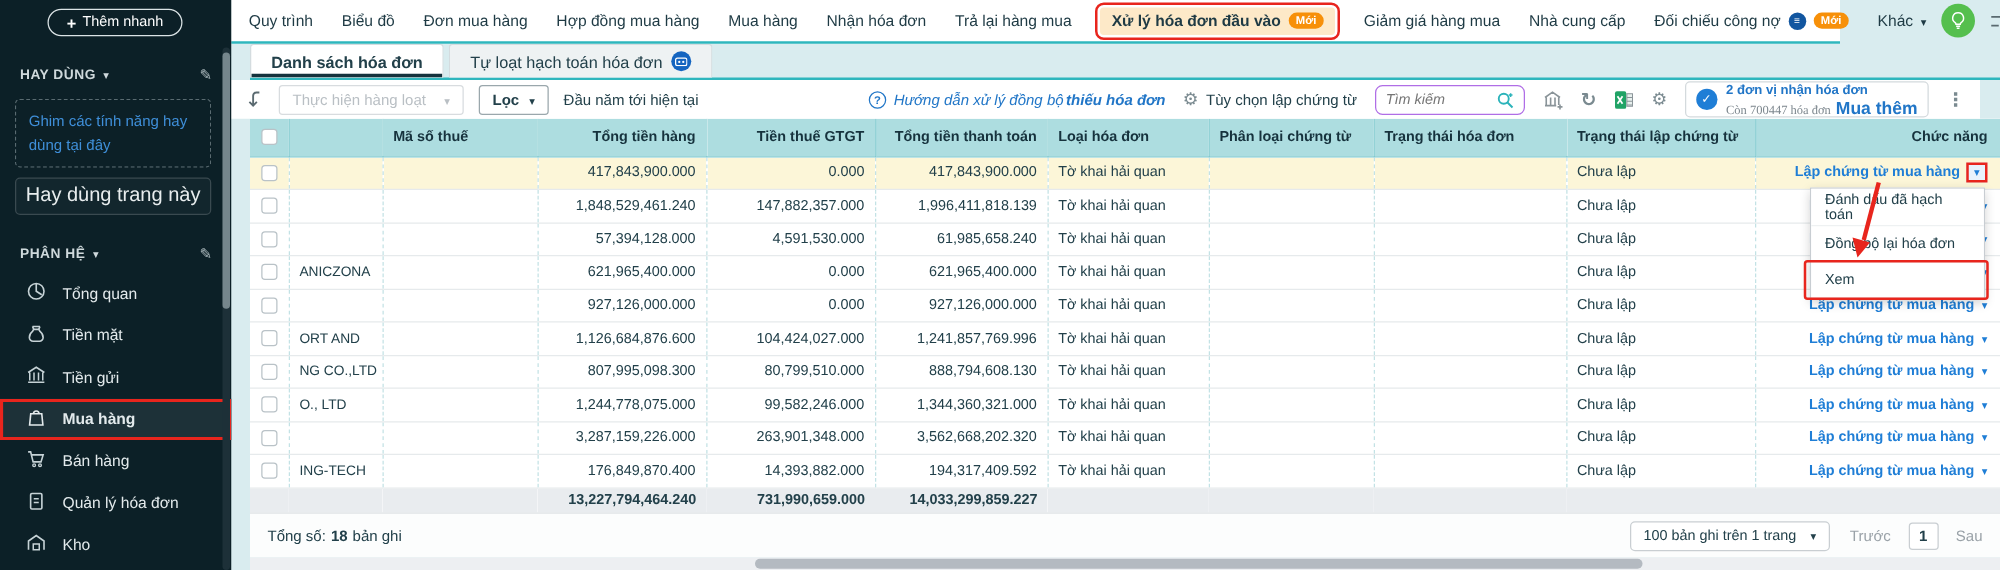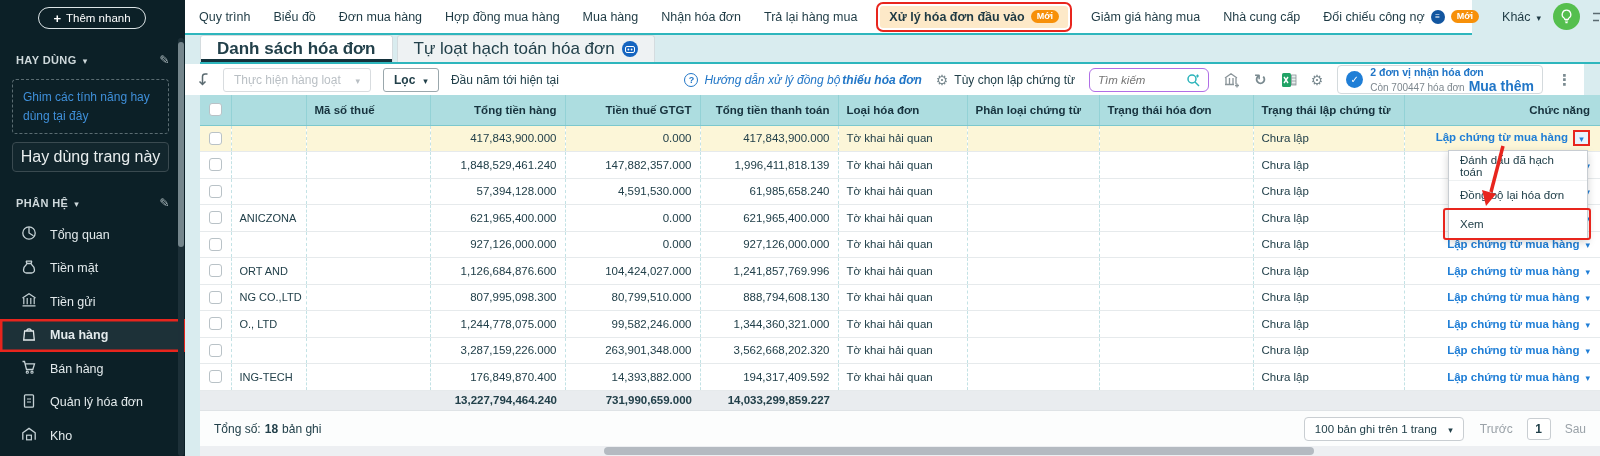--- a/index.html
+++ b/index.html
@@ -49,21 +49,21 @@
   .nav-item.annotated{outline:2.5px solid #e8251d; outline-offset:2px;}
   .badge-new{background:#f79009; color:#fff; font-size:9px; font-weight:bold; padding:2px 6px; border-radius:8px; line-height:1;}
   .dvc-icon{width:14px; height:14px; border-radius:50%; background:#1256a0; color:#fff; font-size:8px; font-weight:bold;
     display:inline-flex; align-items:center; justify-content:center;}
   .nav-right{margin-left:auto; display:flex; align-items:center; gap:12px;}
   .bulb{width:27px; height:27px; border-radius:50%; background:#55bf4e; display:flex; align-items:center; justify-content:center; cursor:pointer;}
 
   
   .tabsbar{position:absolute; left:200px; top:35px; width:1400px; height:29px; display:flex; align-items:flex-end; gap:4px;
     border-bottom:2px solid #2eb6bd; z-index:4;}
-  .tab{height:27px; display:flex; align-items:center; gap:7px; padding:0 16px; font-size:17px; color:#22404a;
+  .tab{height:27px; display:flex; align-items:center; gap:7px; padding:0 16px; font-size:13px; color:#22404a;
     background:#eef2f3; border:1px solid #d4dcdf; border-bottom:none; border-radius:3px 3px 0 0; cursor:pointer; white-space:nowrap;}
   .tab.active{background:#fff; font-weight:bold; box-shadow:inset 0 -3px 0 #14323c;}
   .robot{width:16px; height:16px; border-radius:50%; background:#1565c0; display:inline-flex; align-items:center; justify-content:center;}
 
   
   .toolbar{position:absolute; left:184px; top:64px; width:1400px; height:31px; background:#fff; z-index:4;
     display:flex; align-items:center; gap:12px; padding:0 12px; font-size:12px;}
   .tb-btn{height:24px; display:flex; align-items:center; gap:8px; padding:0 10px; border-radius:3px; cursor:pointer; white-space:nowrap;}
   .tb-batch{border:1px solid #d8dcdf; color:#b9bfc4; width:148px; justify-content:space-between;}
   .tb-filter{border:1px solid #9aa7ac; font-weight:bold; color:#22404a;}
@@ -71,21 +71,21 @@
   .qmark{width:14px; height:14px; border:1.3px solid #2176c7; border-radius:50%; display:inline-flex; align-items:center; justify-content:center; font-style:normal; color:#2176c7;}
   .opt{display:flex; align-items:center; gap:6px; white-space:nowrap; cursor:pointer;}
   .opt .i-gear{color:#7a8a90;}
   .searchbox{width:120px; height:24px; border:1.5px solid #b06ee6; border-radius:6px; display:flex; align-items:center; padding:0 6px; gap:4px; background:#fff;}
   .searchbox input{border:none; outline:none; width:86px; font-size:11.5px; font-style:italic; color:#55606a;
     font-family:"Liberation Sans","DejaVu Sans",sans-serif; background:transparent;}
   .tb-ico{color:#7a8a90; cursor:pointer; display:flex; align-items:center;}
   .unitbox{border:1px solid #d4dadd; border-radius:4px; height:29px; display:flex; align-items:center; gap:7px; padding:0 8px; cursor:pointer; white-space:nowrap;}
   .shield{width:17px; height:17px; border-radius:50%; background:#1f7ed6; color:#fff; display:inline-flex; align-items:center; justify-content:center;}
   .unit-l1{color:#2176c7; font-size:10.5px; font-weight:bold;}
-  .unit-l2{color:#7d878e; font-size:10px;}
+  .unit-l2{color:#7d878e; font-size:10px;font-family:Liberation Serif, serif;}
   .buymore{color:#2176c7; font-weight:bold; font-size:14px; margin-left:4px; cursor:pointer;}
 
   
   .tablewrap{position:absolute; left:200px; top:95px; width:1400px; z-index:1; background:#fff;}
   table{border-collapse:collapse; table-layout:fixed; width:1400px; font-size:11.5px; color:#22404a; background:#fff;}
   thead th{background:#addde0; height:30px; font-weight:bold; color:#16323d; text-align:left;
     border-right:1px solid #93d2d6; border-bottom:1px solid #7cc8cd; padding:0 8px; white-space:nowrap; overflow:hidden;}
   thead th:last-child{border-right:none;}
   td{height:26.5px; border-right:1px dashed #c3e2e5; border-bottom:1px solid #e6eaec; padding:0 8px;
     overflow:hidden; white-space:nowrap;}

